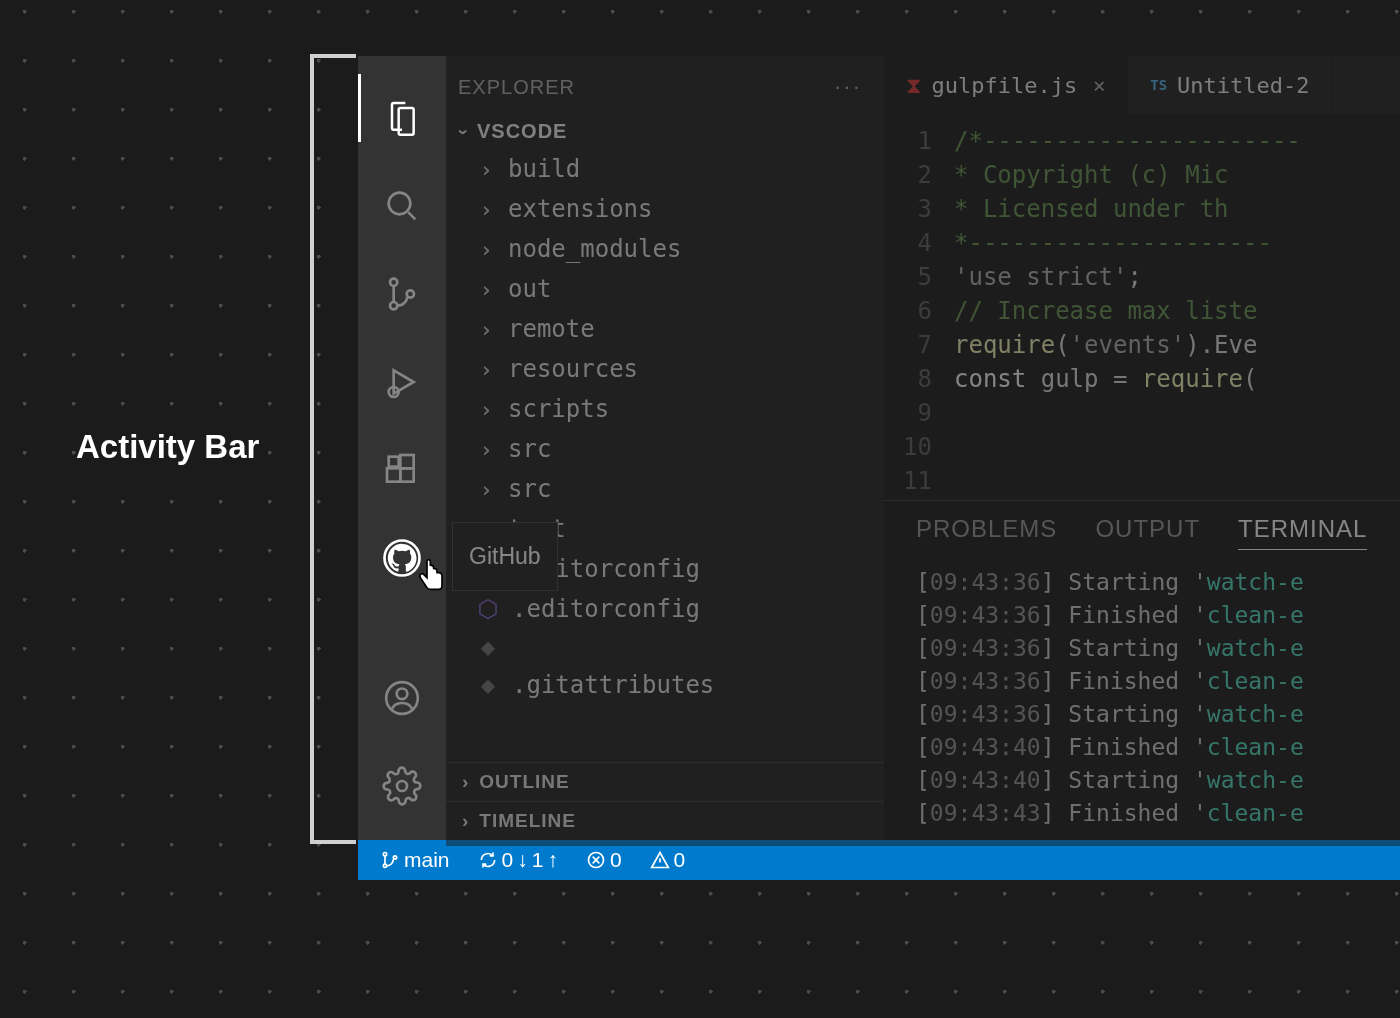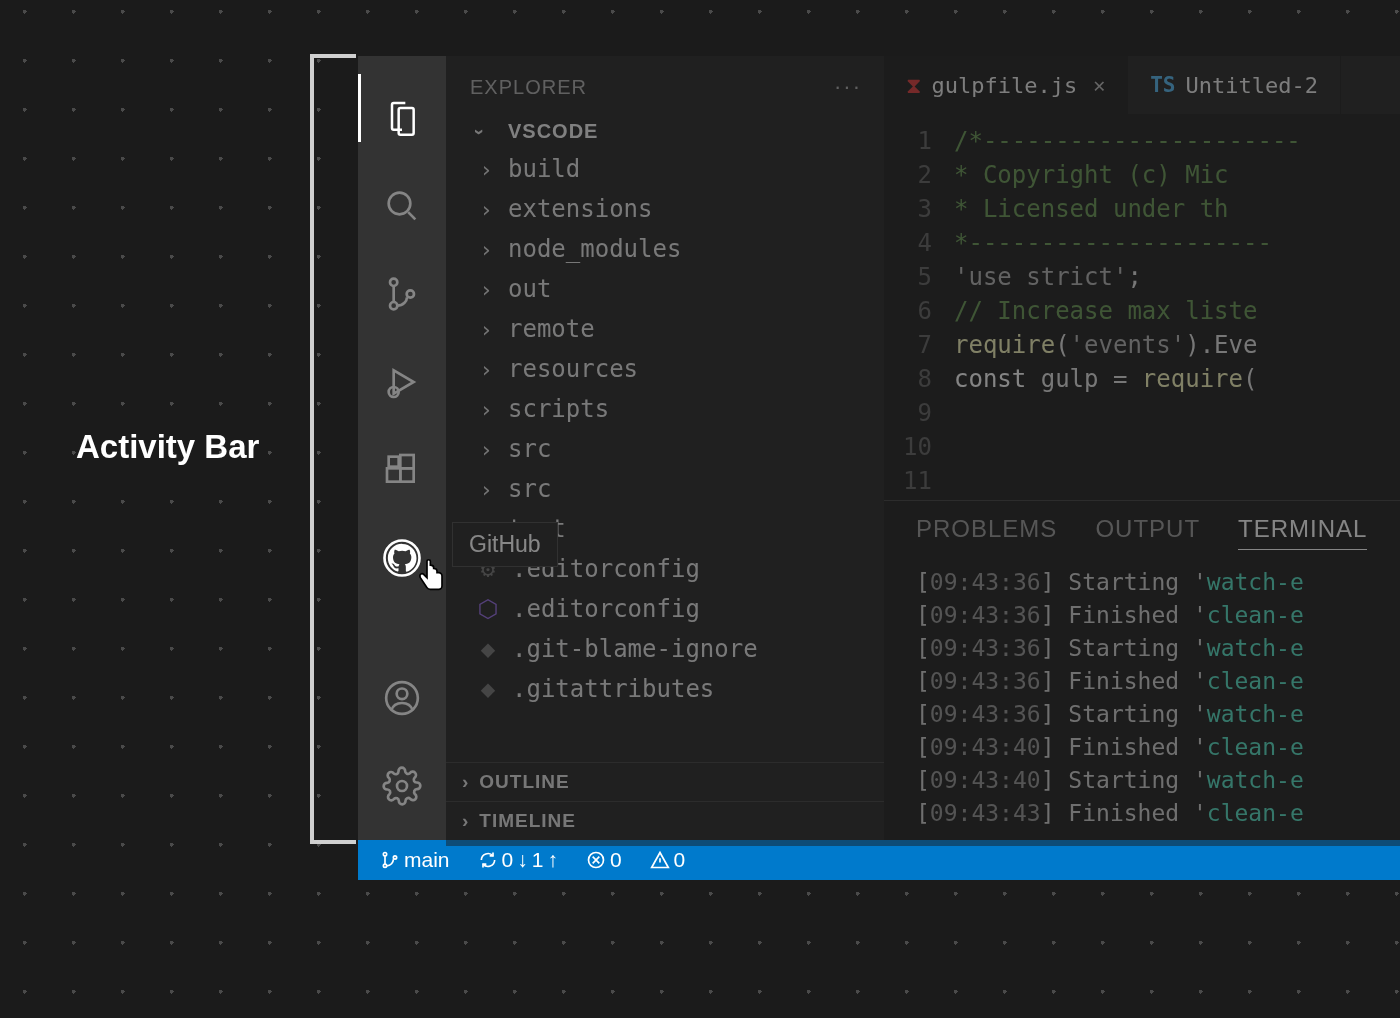--- a/index.html
+++ b/index.html
@@ -69,29 +69,29 @@
 
   .sidebar {
     width: 438px;
     background: #252526;
     color: #cccccc;
     display: flex; flex-direction: column;
     position: relative;
   }
   .sidebar-header {
     display: flex; align-items: center; justify-content: space-between;
-    padding: 18px 22px 14px 24px;
+    padding: 18px 22px 14px 12px;
     font-size: 20px; font-weight: 400;
     color: #a0a0a0;
     letter-spacing: 1px;
   }
   .sidebar-header .dots { color: #a0a0a0; font-size: 22px; letter-spacing: 2px; }
   .tree-root-row {
-    display: flex; align-items: flex-end; gap: 20px;
-    padding: 6px 24px;
+    display: flex; align-items: flex-end; gap: 5px;
+    padding: 6px 8px;
     font-size: 20px; font-weight: 700;
     letter-spacing: 1px; color: #ddd;
   }
   .tree-root-row .chev { transform: rotate(90deg); }
   .chev { display:inline-block; width: 18px; text-align:center; color:#ccc; font-size:18px;}
   .tree-item {
     display:flex; align-items:center; gap: 12px;
     padding: 6px 0 6px 30px;
     font-size: 24px; color: #d0d0d0;
     font-family: ui-monospace, Menlo, Consolas, monospace;
@@ -120,21 +120,21 @@
   .tab {
     display:flex; align-items:center; gap:10px;
     padding: 0 22px;
     font-size: 22px; color:#d7d7d7;
     font-family: ui-monospace, Menlo, Consolas, monospace;
     border-right:1px solid #1e1e1e;
     cursor:pointer;
   }
   .tab.active { background:#1e1e1e; }
   .tab .close { color:#aaa; font-size:20px; margin-left:6px;}
-  .tab .ts-icon { color:#4ea6d8; font-weight:700; font-size:21px;}
+  .tab .ts-icon { color:#4ea6d8; font-weight:700; font-size:14px;}
   .tab .gulp-icon { color:#c83737; font-size:22px;}
   .code-area {
     display:flex; flex:1; overflow:hidden;
     font-family: ui-monospace, Menlo, Consolas, monospace;
     font-size: 24px;
   }
   .gutter { width: 60px; text-align:right; color:#5a5a5a; padding: 10px 12px 0 0; line-height:34px;}
   .code-lines { flex:1; color:#ccc; padding:10px 0 0 10px; line-height:34px; white-space:nowrap; overflow:hidden;}
   .cm-comment { color:#608b4e;}
   .cm-string { color:#a3a3a3;}
@@ -160,21 +160,21 @@
     display:flex; align-items:center; gap: 28px;
     padding: 0 22px; font-size:21px;
     font-family: -apple-system, sans-serif;
   }
   .status-item { display:flex; align-items:center; gap:4px; cursor:pointer;}
   .status-item svg { width:20px; height:20px; }
   .tooltip {
     position:absolute; left: 94px; top: 466px;
     background:#252526; border:1px solid #454545;
     color:#eaeaea; font-size:23px;
-    padding: 8px 16px; z-index: 20;
+    padding: 20px 16px; z-index: 20;
   }
   .cursor-hand {
     position:absolute; left: 54px; top: 500px;
     width: 28px; height:28px; z-index: 21; color:#fff;
   }
   .dim-overlay {
     position:absolute; left:446px; top:56px;
     right:0; bottom:138px;
     width: 954px; height: 790px;
     background: rgba(27,27,27,0.48);
@@ -319,21 +319,20 @@
           <div class="tree-item tree-file">
             <span class="file-icon">
               <span style="color:#8a63d2">⬡</span>
             </span>
             <span>.editorconfig</span>
           </div>
           <div class="tree-item tree-file">
             <span class="file-icon">
               <span style="color:#6c6c6c">◆</span>
             </span>
-            <span>.git-blame-ignore</span>
           </div>
           <div class="tree-item tree-file">
             <span class="file-icon">
               <span style="color:#6c6c6c">◆</span>
             </span>
             <span>.gitattributes</span>
           </div>
         </div>
       <div style="flex:1"></div>
       <div class="section-collapsed">

